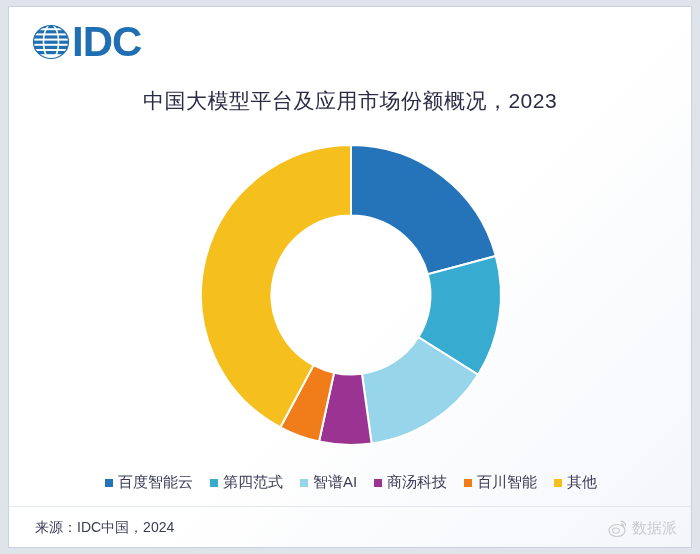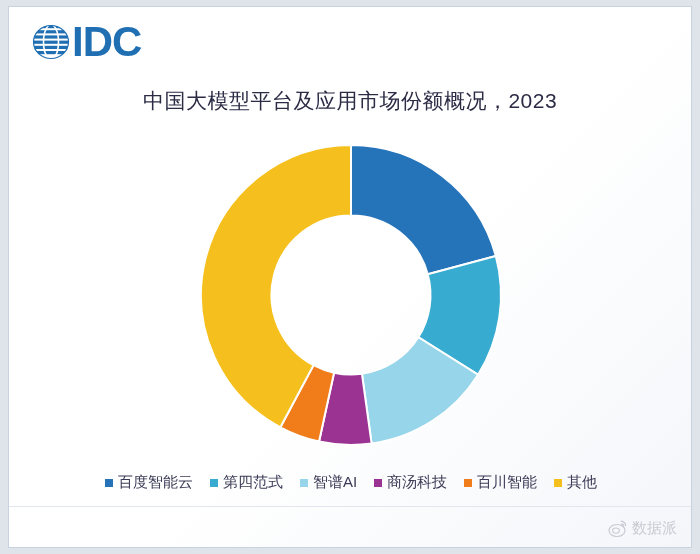--- a/index.html
+++ b/index.html
@@ -203,20 +203,21 @@
         <span class="legend-swatch" style="background: rgb(240, 125, 26);"></span>
         <span class="legend-label">百川智能</span>
       </div>
       <div class="legend-item">
         <span class="legend-swatch" style="background: rgb(245, 192, 30);"></span>
         <span class="legend-label">其他</span>
       </div>
     </div>
 
   <div id="footer-rule"></div>
+  <div id="source-text">来源：IDC中国，2024</div>
 
   <div id="watermark">
     <svg id="weibo-icon" width="20" height="20" viewBox="0 0 20 20">
       <ellipse cx="9" cy="12.5" rx="8" ry="6" fill="none" stroke="#8b8b9c" stroke-width="1.2"></ellipse>
       <ellipse cx="8" cy="12.6" rx="3.4" ry="2.6" fill="none" stroke="#8b8b9c" stroke-width="1.1"></ellipse>
       <path d="M13.2 3.2 A5.2 5.2 0 0 1 17.6 7.6" fill="none" stroke="#8b8b9c" stroke-width="1.3" stroke-linecap="round"></path>
       <path d="M13.6 6.0 A2.6 2.6 0 0 1 15.6 8.0" fill="none" stroke="#8b8b9c" stroke-width="1.3" stroke-linecap="round"></path>
     </svg>
     <span id="watermark-text">数据派</span>
   </div>

